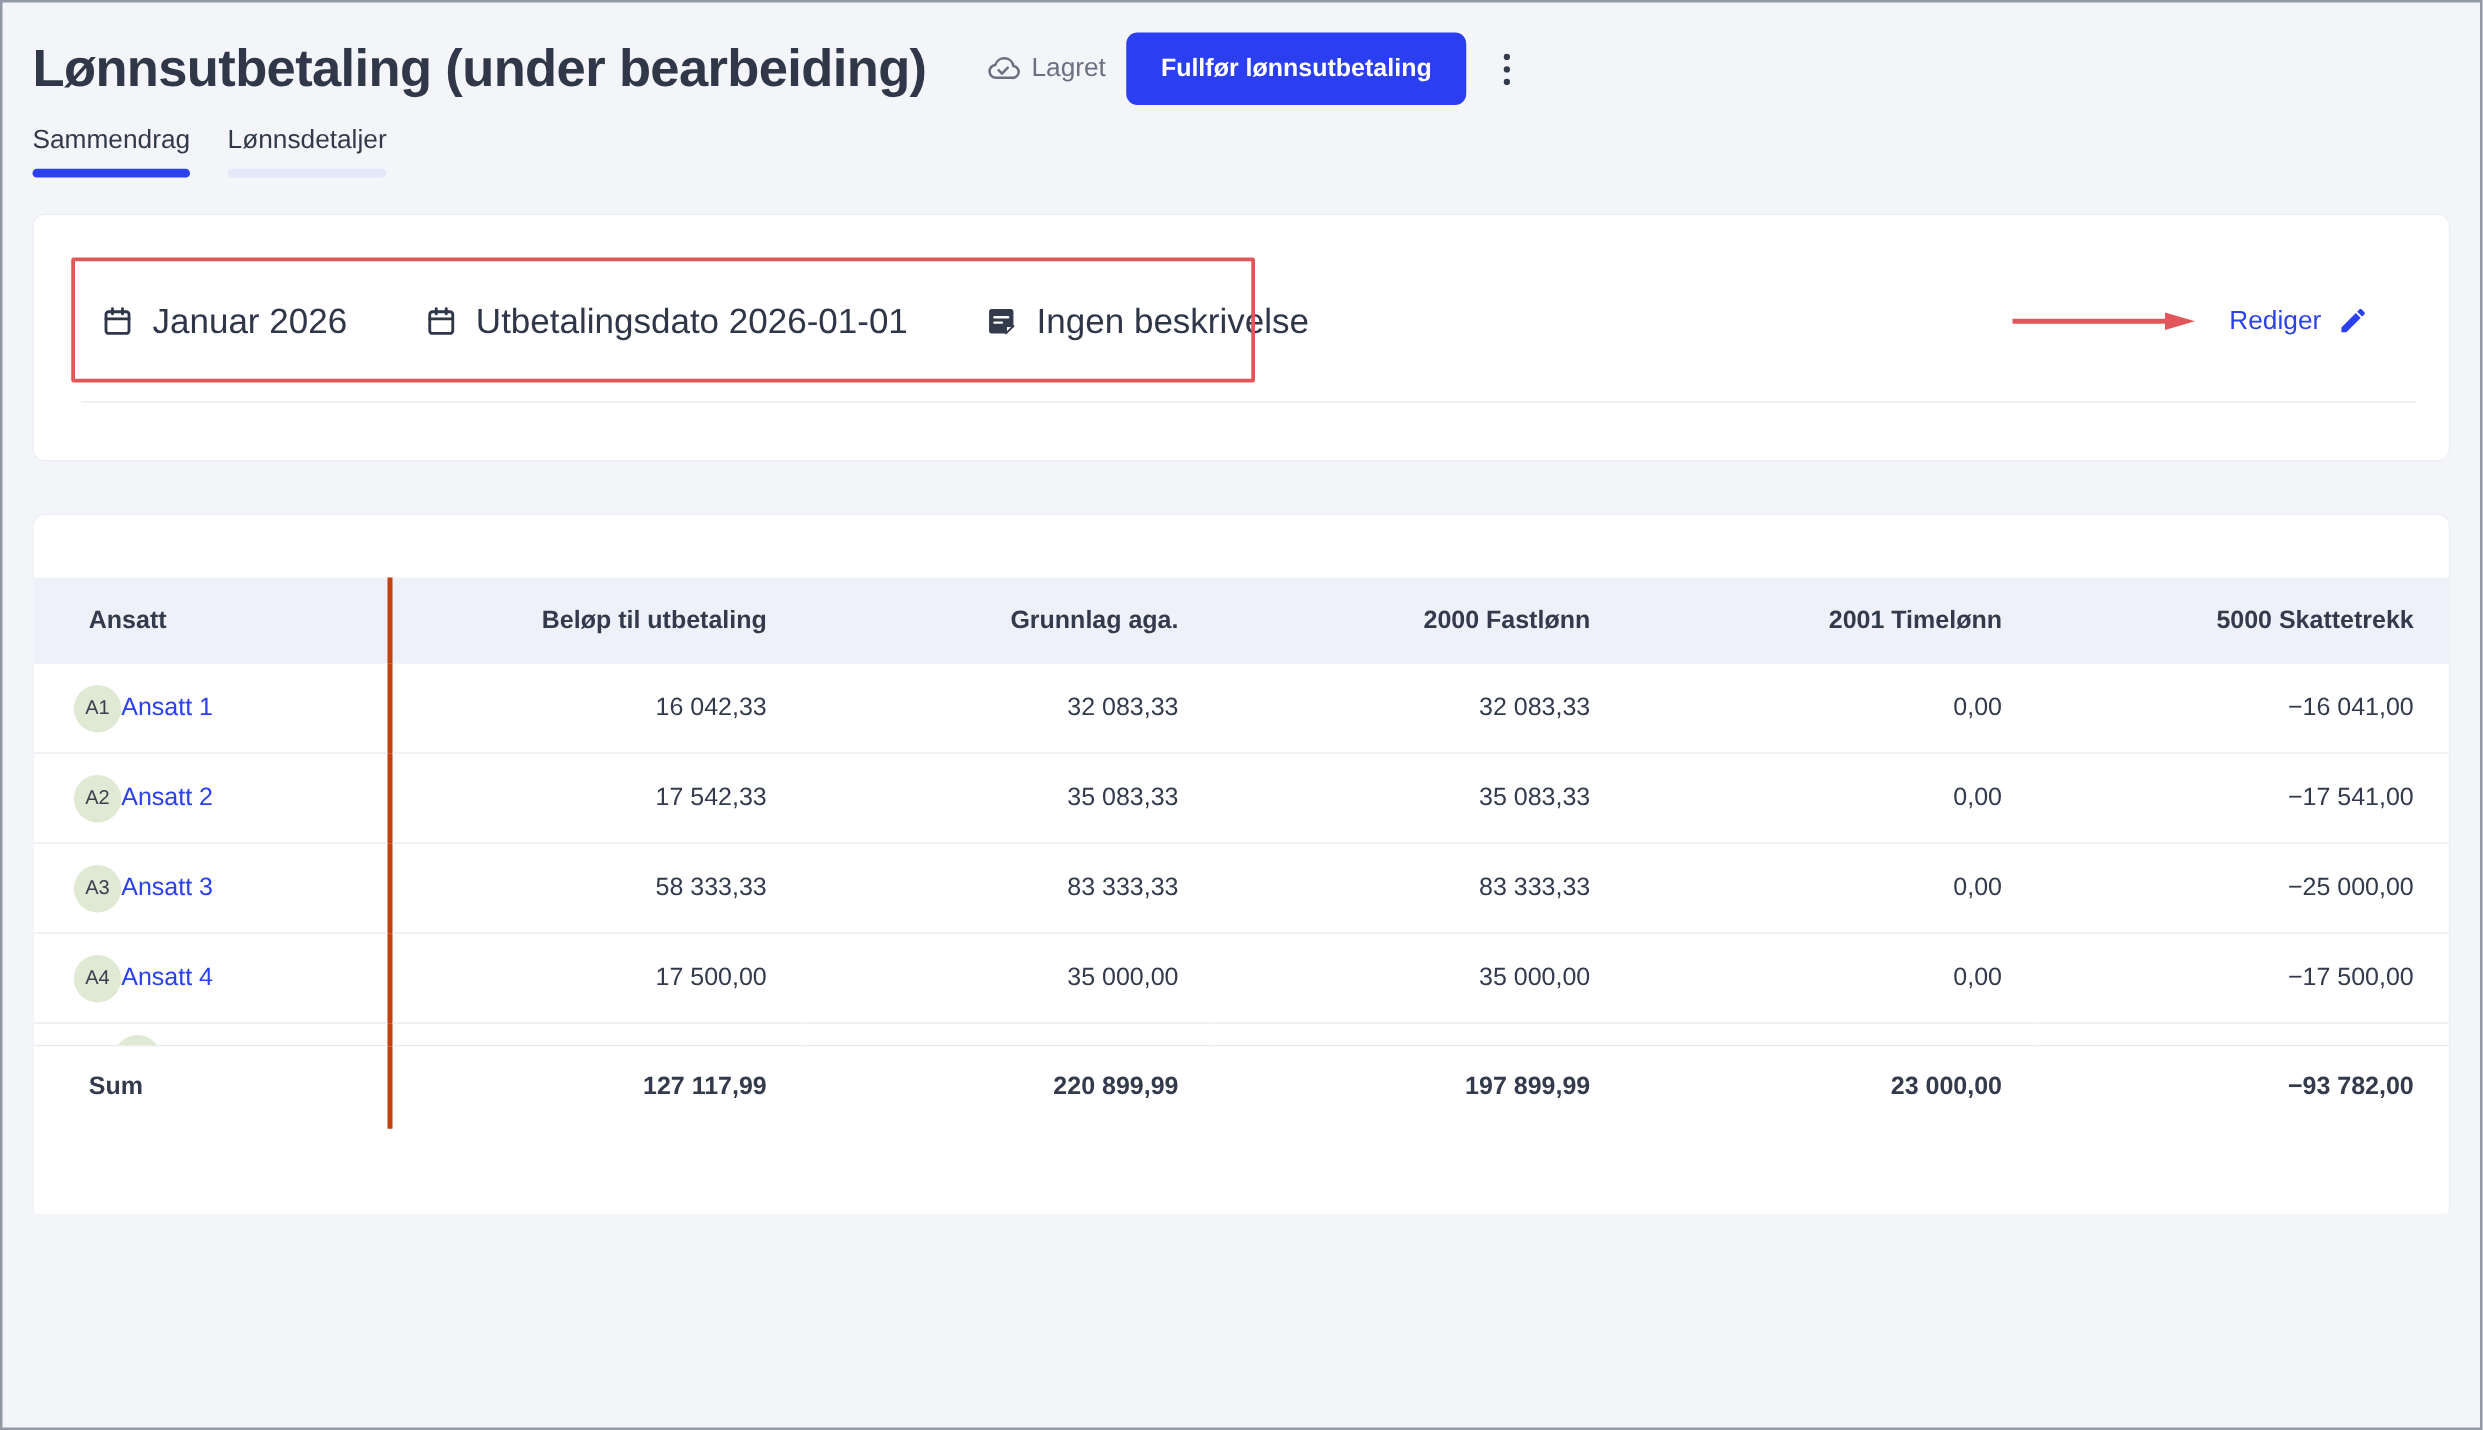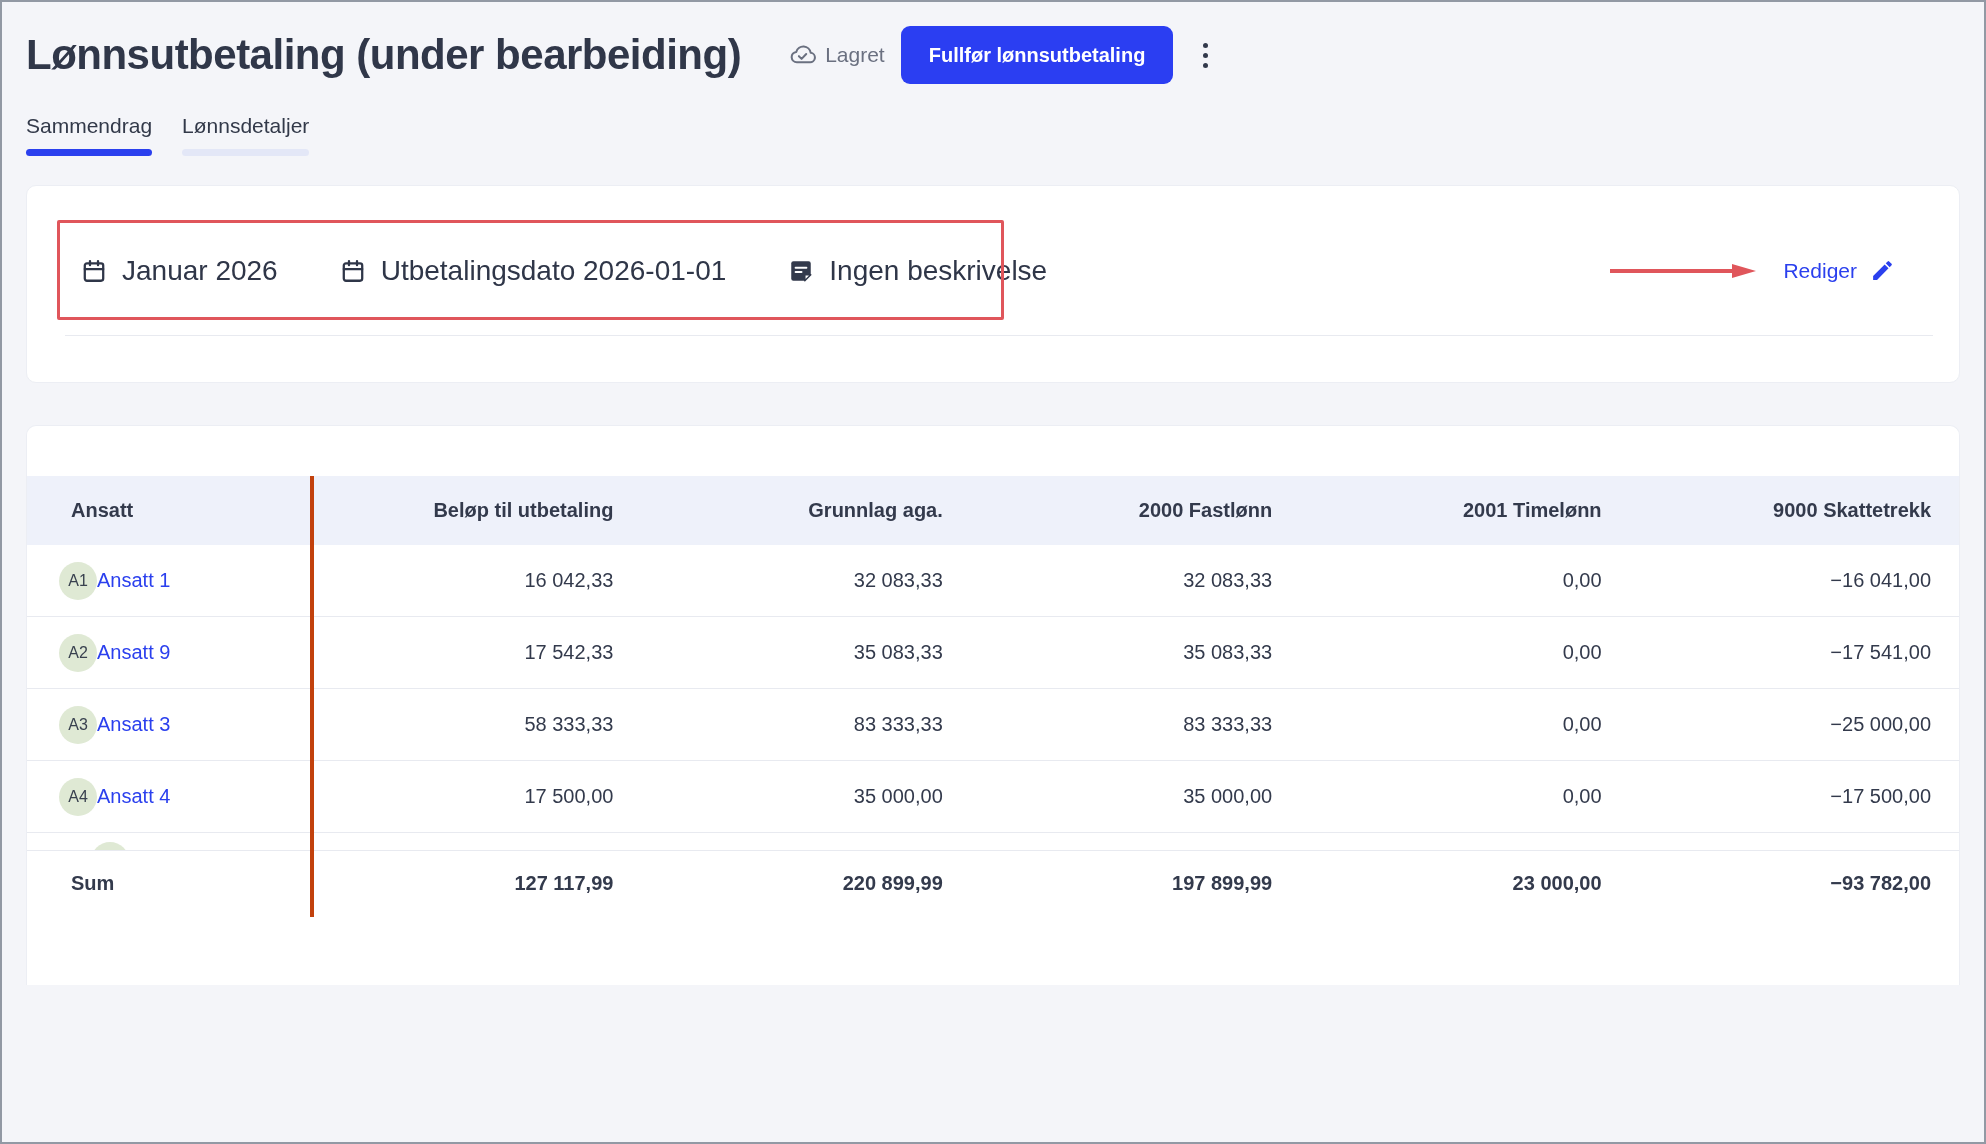--- a/index.html
+++ b/index.html
@@ -25,21 +25,21 @@
   
   .topbar{display:flex;align-items:center;padding-top:24px;}
   .page-title{font-size:42px;font-weight:bold;letter-spacing:-0.5px;color:#303749;white-space:nowrap;}
   .saved{display:flex;align-items:center;gap:9px;margin-left:48px;color:var(--ink-gray);font-size:21px;}
   .btn{border:none;border-radius:9px;font-size:20px;font-family:inherit;cursor:pointer;height:58px;display:flex;align-items:center;}
   .btn-preview{margin-left:auto;background:#e7eafc;color:var(--accent-blue);font-weight:bold;padding:0 26px;gap:14px;}
   .btn-primary{margin-left:16px;background:var(--button-blue);color:#fff;font-weight:bold;padding:0 28px;}
   .kebab{margin-left:24px;background:none;border:none;cursor:pointer;display:flex;flex-direction:column;gap:5px;padding:8px 6px;}
   .kebab i{width:5px;height:5px;border-radius:50%;background:var(--ink);display:block;}
   
-  .tabs{display:flex;gap:30px;margin-top:30px;}
+  .tabs{display:flex;gap:30px;margin-top:16px;}
   .tab{font-size:21px;color:#323949;cursor:pointer;}
   .tab .underline{height:7px;border-radius:4px;margin-top:11px;background:#e3e7f7;}
   .tab.active .underline{background:var(--accent-blue);}
   
   .card{background:#fff;border:1px solid #eceef4;border-radius:10px;position:relative;}
   .card-period{margin-top:29px;padding-bottom:46px;}
   .date-row{display:flex;align-items:center;height:99px;margin-top:35px;padding:0 64px 0 54px;gap:62px;}
   .date-item{display:flex;align-items:center;gap:15px;font-size:28px;color:#2f3648;white-space:nowrap;}
   .edit-link{margin-left:auto;display:flex;align-items:center;gap:13px;}
   .edit-link a{color:var(--accent-blue);font-size:21px;text-decoration:none;}
@@ -174,42 +174,42 @@
           <col>
           <col>
       </colgroup>
       <thead>
         <tr>
           <th>Ansatt</th>
           <th>Beløp til utbetaling</th>
           <th>Grunnlag aga.</th>
           <th>2000 Fastlønn</th>
           <th>2001 Timelønn</th>
-          <th>9000 Skattetrekk</th>
+          <th>5000 Skattetrekk</th>
         </tr>
       </thead>
       <tbody>
         <tr>
           <td>
               <div class="cell-name">
             <span class="avatar">A1</span>
             <a href="#" class="emp-link">Ansatt 1</a>
           </div>
             </td>
           <td>16 042,33</td>
           <td>32 083,33</td>
           <td>32 083,33</td>
           <td>0,00</td>
           <td>−16 041,00</td>
         </tr>
         <tr>
           <td>
               <div class="cell-name">
             <span class="avatar">A2</span>
-            <a href="#" class="emp-link">Ansatt 9</a>
+            <a href="#" class="emp-link">Ansatt 2</a>
           </div>
             </td>
           <td>17 542,33</td>
           <td>35 083,33</td>
           <td>35 083,33</td>
           <td>0,00</td>
           <td>−17 541,00</td>
         </tr>
         <tr>
           <td>

